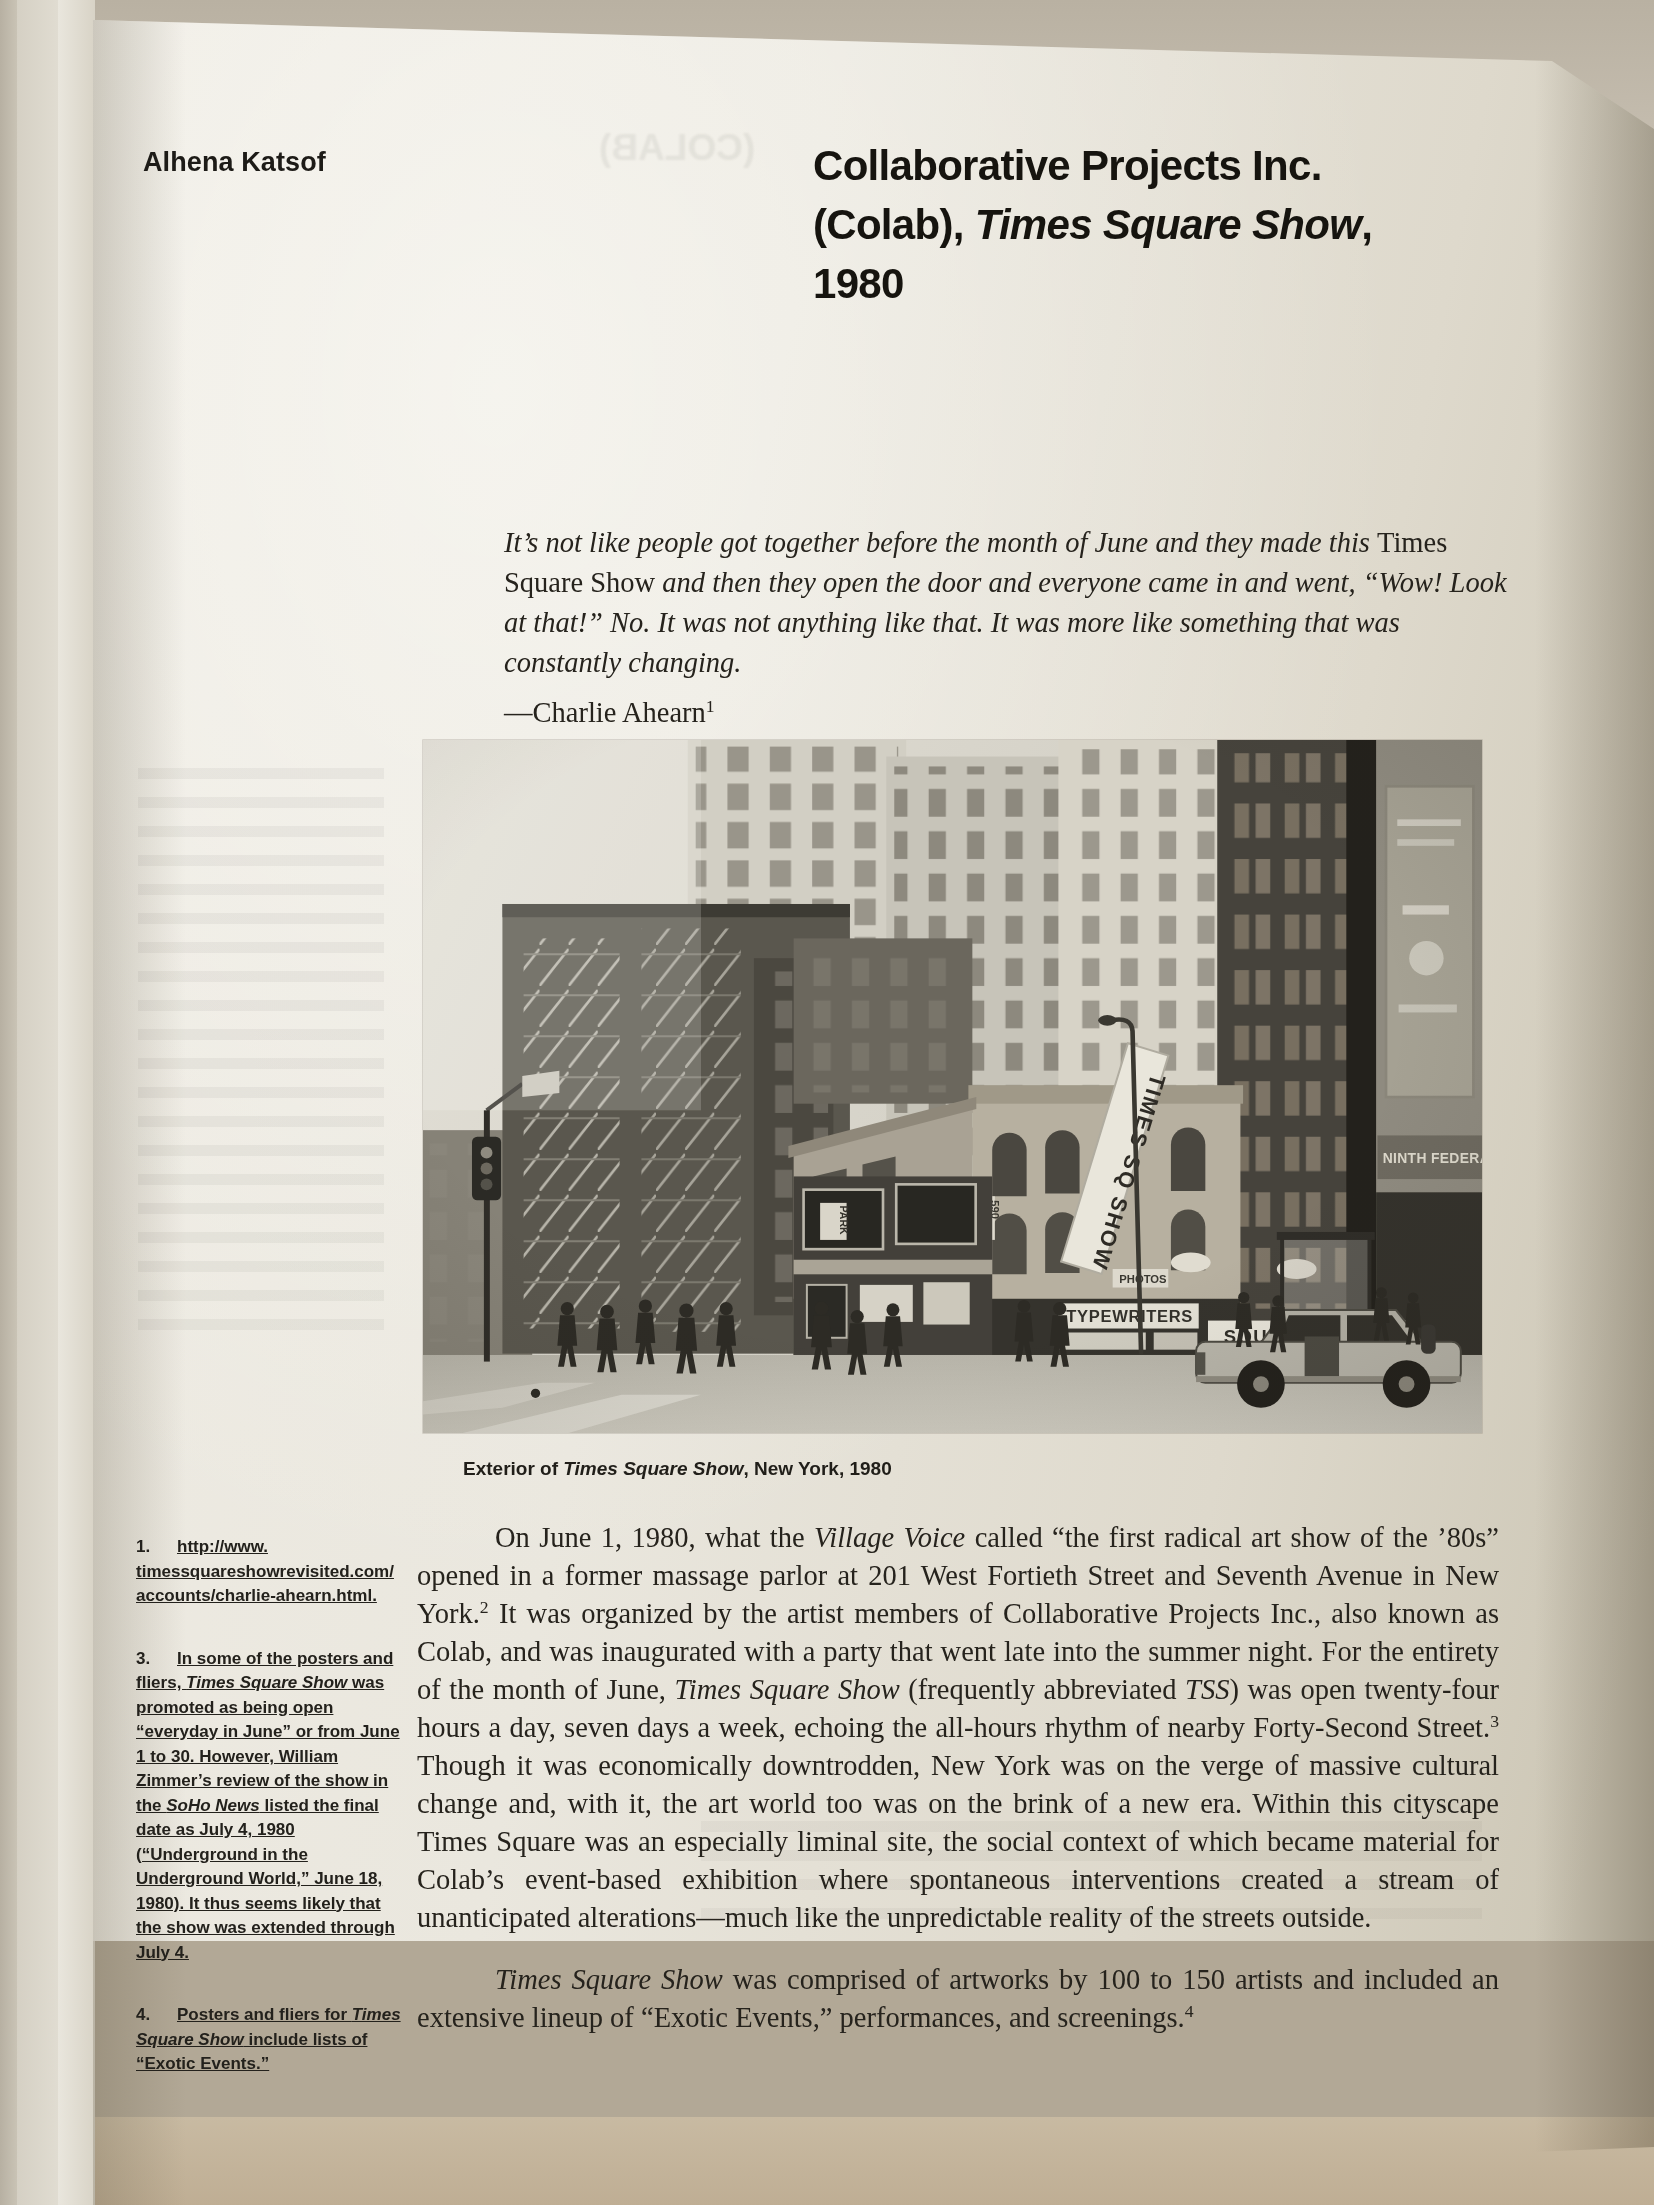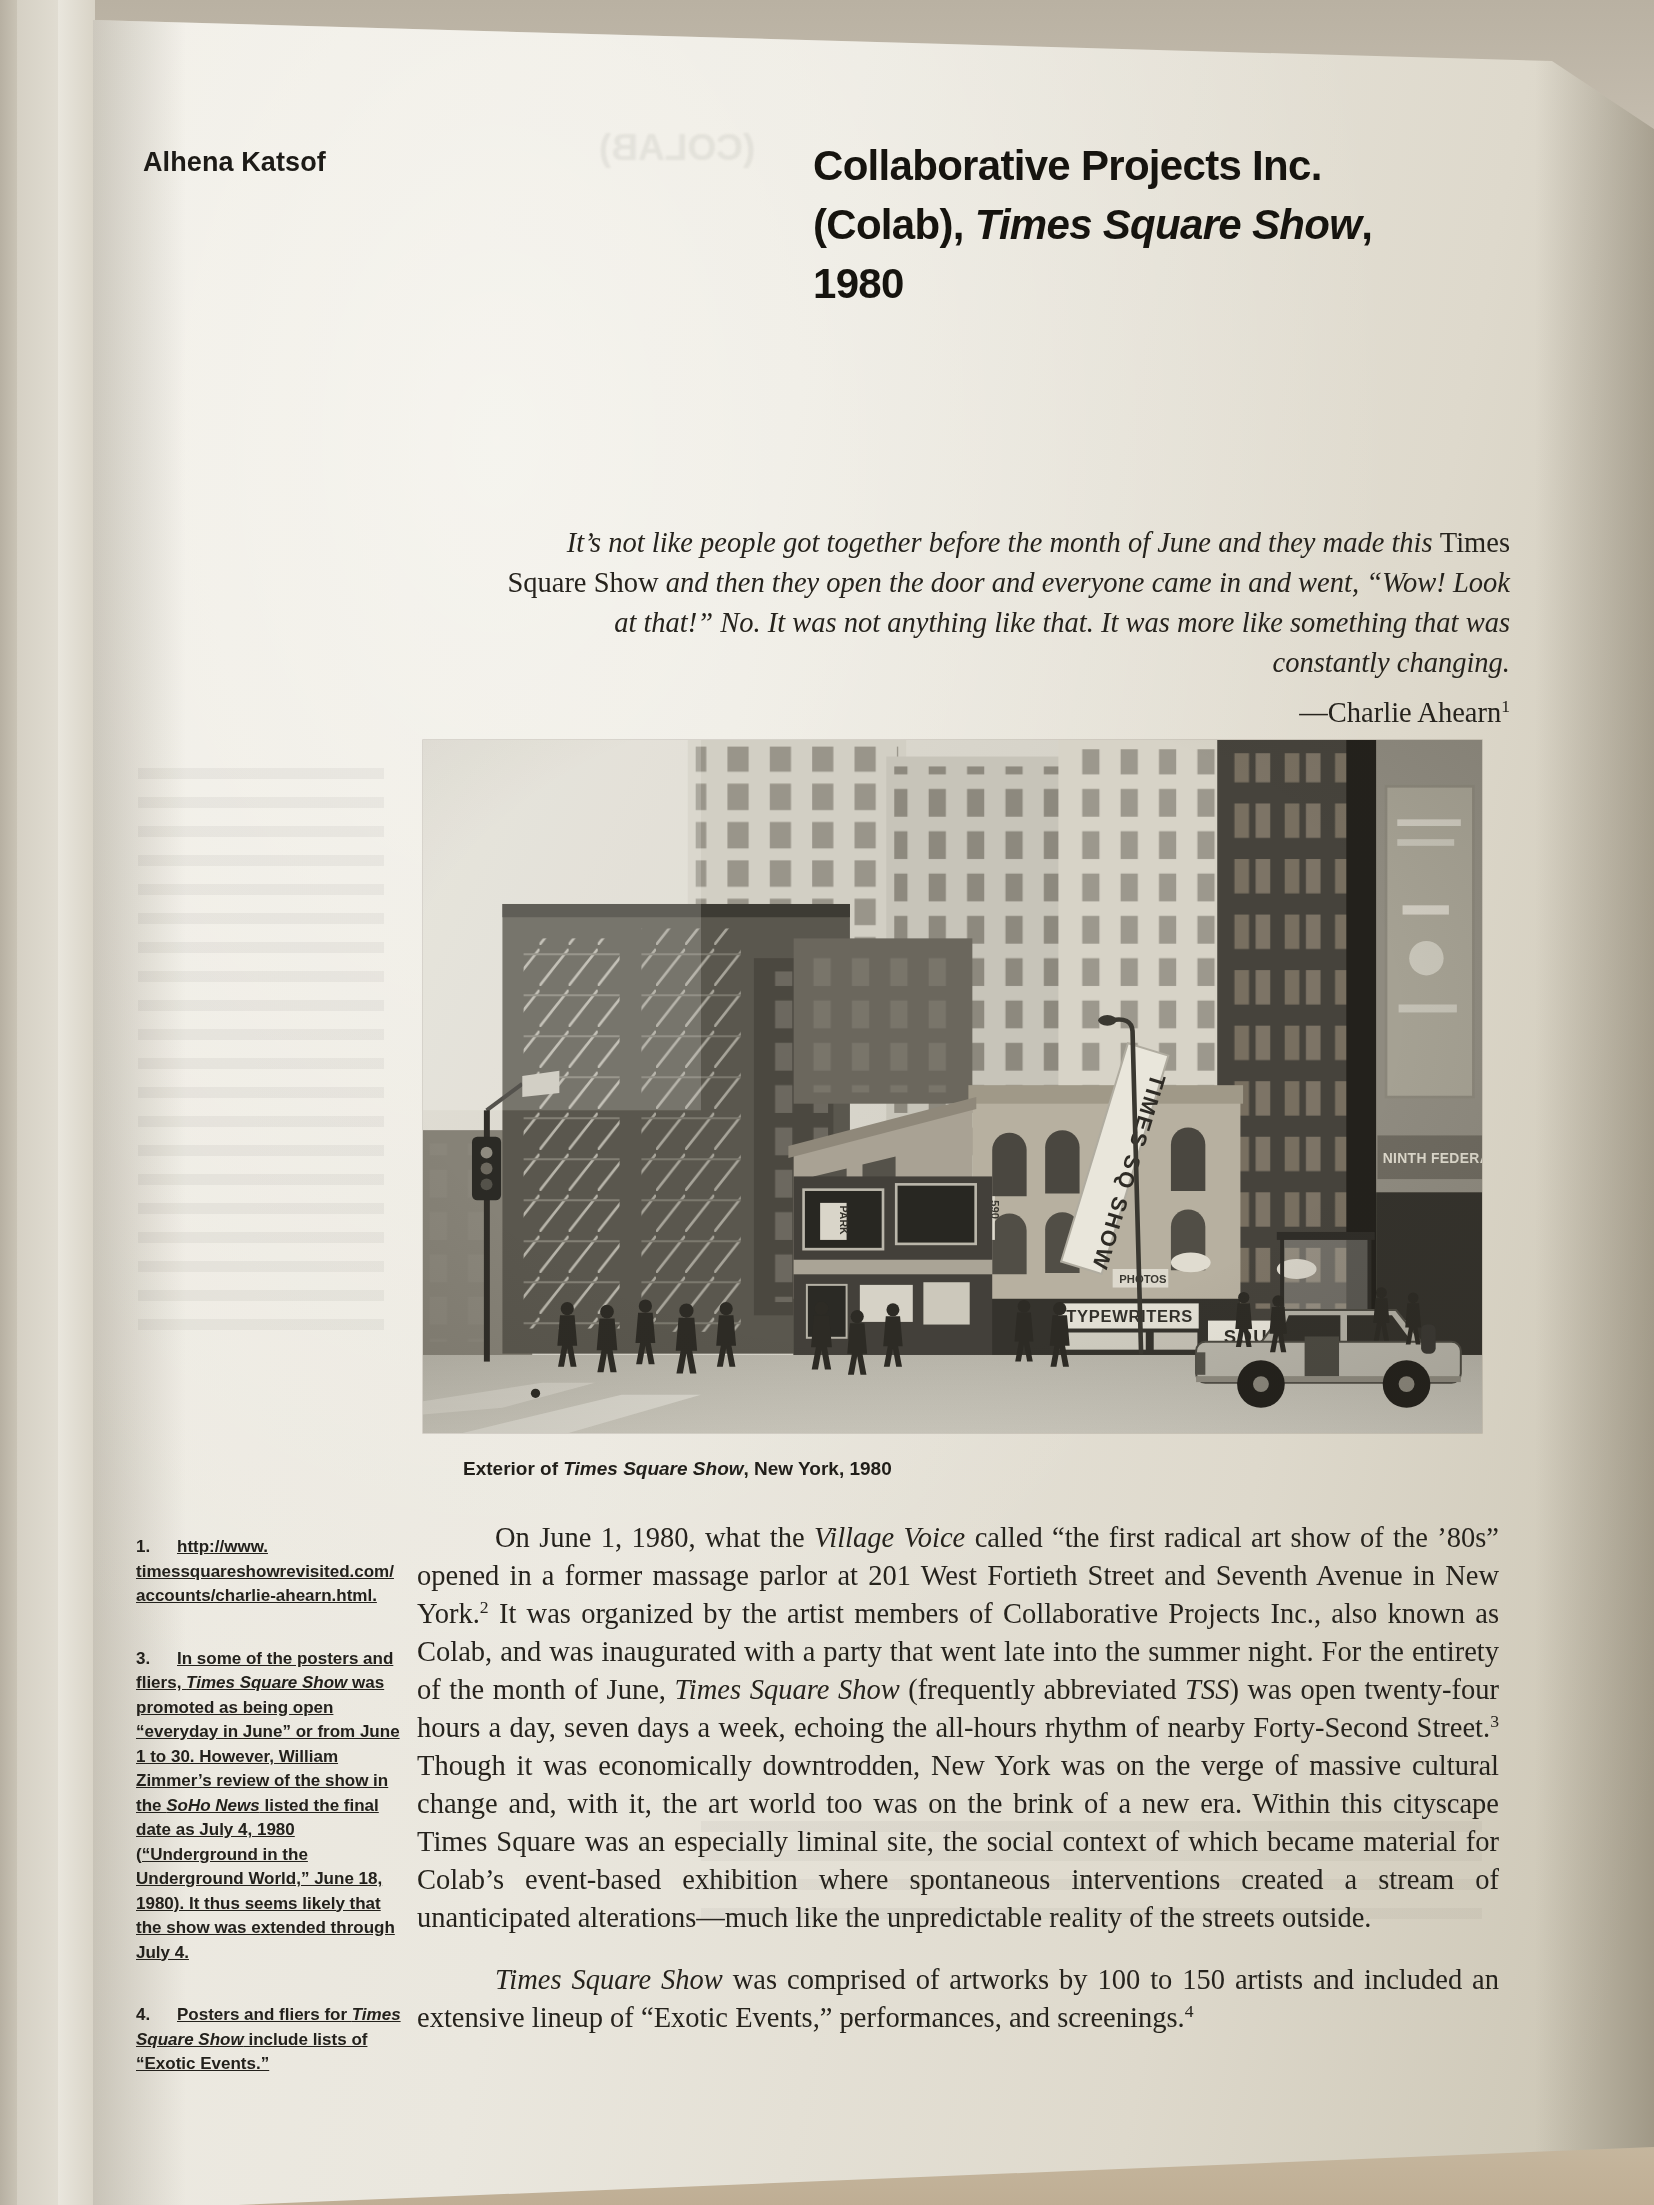--- a/index.html
+++ b/index.html
@@ -7,21 +7,21 @@
        background:#b2a896;font-family:"Liberation Sans",sans-serif;}
   .abs{position:absolute;}
 
   
   #edge-stack1{left:0;top:0;width:17px;height:2205px;background:linear-gradient(90deg,#b7b0a2,#c9c3b5);}
   #edge-stack2{left:17px;top:0;width:41px;height:2205px;background:linear-gradient(90deg,#d5d0c4,#e0dcd1);}
   #edge-stack3{left:58px;top:0;width:37px;height:2205px;background:linear-gradient(90deg,#e9e6dd,#d8d3c6);}
   #backdrop-top{left:0;top:0;width:1654px;height:132px;background:linear-gradient(180deg,#b9b1a2,#c4bcae);}
   #backdrop-bottom{left:0;top:2117px;width:1654px;height:88px;background:linear-gradient(180deg,#c8baa2,#bfae94);}
 
-  #page{left:0;top:0;width:1654px;height:2205px;
+  #page{left:0;top:0;width:1654px;height:1941px;
         background:
           radial-gradient(ellipse at 30% 20%, rgba(255,255,252,.5), rgba(255,255,252,0) 55%),
           linear-gradient(101deg,#efece4 0%,#eae7de 42%,#ded9cc 74%,#cdc7b6 96%);
         clip-path:polygon(93px 20px,1552px 61px,1654px 129px,1654px 2147px,238px 2205px,93px 2205px);}
   #gutter-shadow{left:93px;top:0;width:93px;height:2205px;
         background:linear-gradient(90deg,rgba(96,86,64,.26),rgba(96,86,64,0));}
   #fold-shadow{left:1535px;top:0;width:119px;height:2205px;
         background:linear-gradient(90deg,rgba(73,62,42,0),rgba(73,62,42,.34));}
 
   
@@ -30,21 +30,21 @@
   .ghost-lines{background:repeating-linear-gradient(180deg,rgba(50,46,36,.050) 0 10.6px,rgba(50,46,36,0) 10.6px 29px);
          filter:blur(0.7px);}
 
   
   #author{left:143px;top:147px;font-size:27px;font-weight:bold;color:#1d1b17;letter-spacing:0.1px;}
   #title{left:813px;top:136px;width:761px;font-size:42px;line-height:59px;font-weight:bold;
          color:#16140f;letter-spacing:-0.7px;}
   #title .ital{font-style:italic;}
 
   #quote{left:504px;top:523px;width:1006px;font-family:"Liberation Serif",serif;
-         font-style:italic;font-size:28.5px;line-height:40px;color:#26231d;text-align:right;}
+         font-style:italic;font-size:28.5px;line-height:40px;color:#26231d;}
   #quote .rm{font-style:normal;}
   #quote-attrib{display:block;font-style:normal;margin-top:10px;}
   .supn{font-size:62%;vertical-align:super;line-height:0;}
 
   #photo-wrap{left:423px;top:740px;width:1059px;height:693px;background:#c9c6bb;
               box-shadow:0 0 0 0.7px rgba(90,85,70,.25);}
   #caption{left:463px;top:1458px;font-size:19px;font-weight:bold;color:#201e19;letter-spacing:0;}
   #caption .ital{font-style:italic;}
 
   #footnotes{left:136px;top:1535px;width:273px;font-size:17px;line-height:24.5px;

